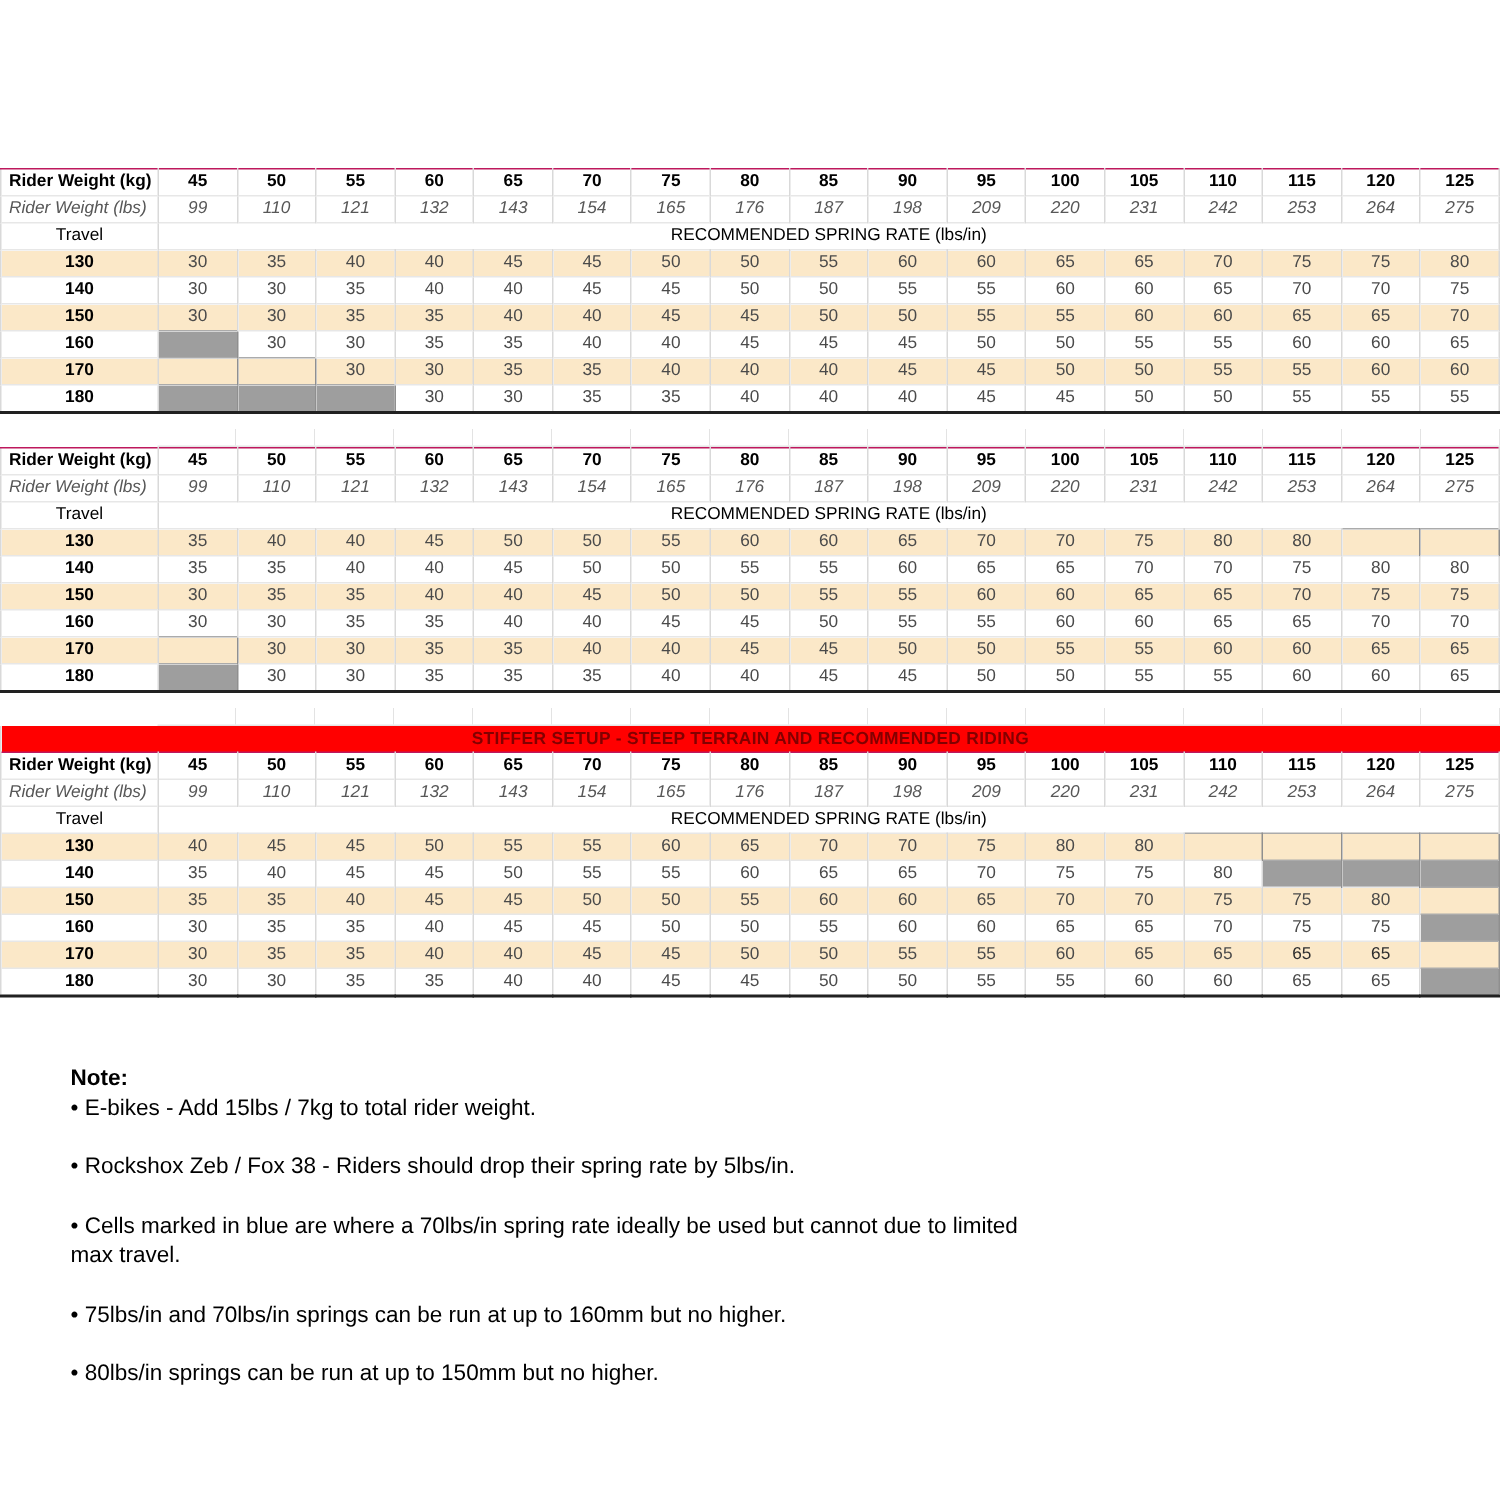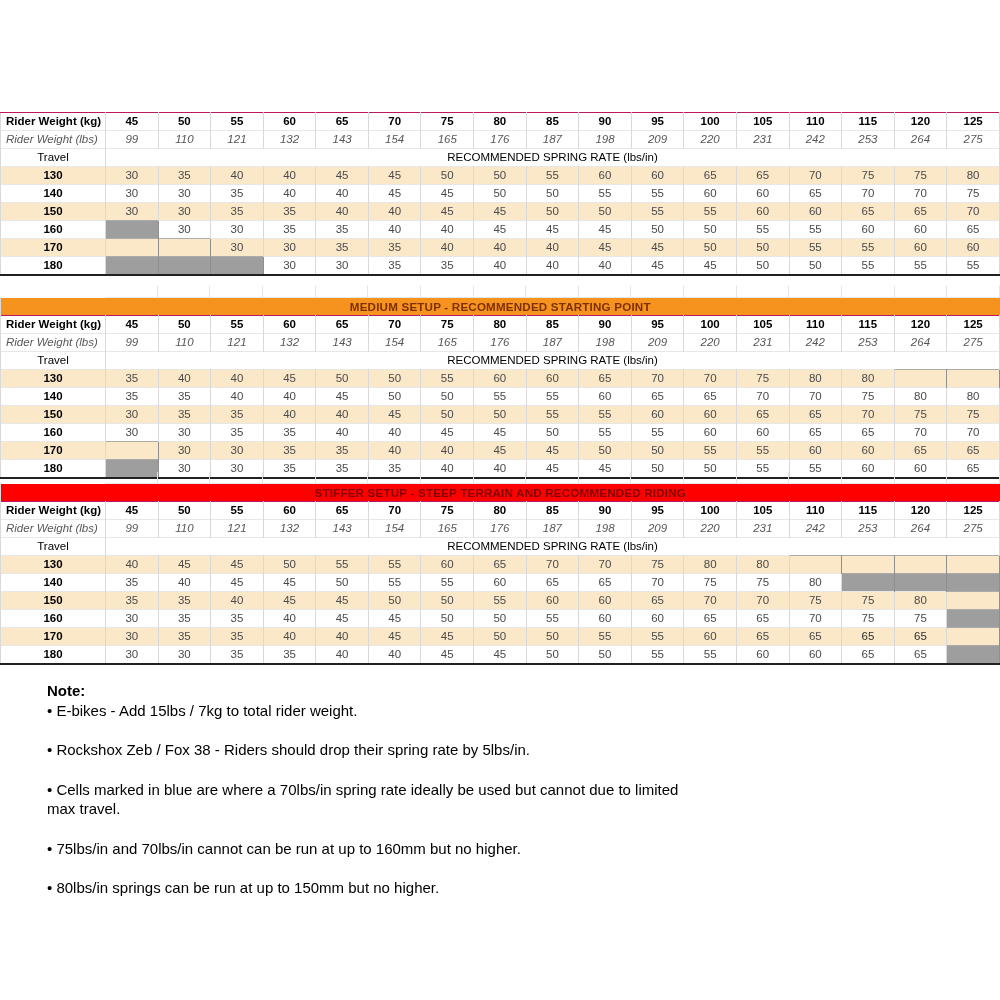--- a/index.html
+++ b/index.html
@@ -44,21 +44,21 @@
   .gap {
     position: absolute; left: 105px; width: 895px; height: 12px;
     border-bottom: 1px solid #E6E6E6;
     background: repeating-linear-gradient(to right,
       transparent 0px, transparent 51.65px, #E3E3E3 51.65px, #E3E3E3 52.65px);
   }
   #gap1 { top: 286px; } #gap2 { top: 472px; }
 
   
   .notes {
-    position: absolute; left: 47px; top: 681px; width: 660px;
+    position: absolute; left: 47px; top: 709px; width: 660px;
     font-size: 15px; line-height: 19.5px; color: #000;
   }
   .notes .nh { font-weight: bold; }
   .notes p { margin: 0 0 20px 0; }
   .notes p:last-child { margin-bottom: 0; }
 </style>
 </head>
 <body>
 
 <div id="page">
@@ -267,23 +267,20 @@
           <col>
           <col>
           <col>
           <col>
           <col>
           <col>
           <col>
           <col>
         </colgroup>
         <tbody>
-          <tr class="band">
-            <td colspan="18" style="background: rgb(246, 147, 30); color: rgb(126, 47, 0);">MEDIUM SETUP - RECOMMENDED STARTING POINT</td>
-          </tr>
           <tr class="kg">
             <td class="lbl-left">Rider Weight (kg)</td>
             <td>45</td>
             <td>50</td>
             <td>55</td>
             <td>60</td>
             <td>65</td>
             <td>70</td>
             <td>75</td>
             <td>80</td>
@@ -637,17 +634,17 @@
     </div>
 
   <div id="gap1" class="gap"></div>
   <div id="gap2" class="gap"></div>
 
   <div class="notes">
     <div class="nh">Note:</div>
     <p>• E-bikes - Add 15lbs / 7kg to total rider weight.</p>
     <p>• Rockshox Zeb / Fox 38 - Riders should drop their spring rate by 5lbs/in.</p>
     <p>• Cells marked in blue are where a 70lbs/in spring rate ideally be used but cannot due to limited max travel.</p>
-    <p>• 75lbs/in and 70lbs/in cannot can be run at up to 160mm but no higher.</p>
+    <p>• 75lbs/in and 70lbs/in springs can be run at up to 160mm but no higher.</p>
     <p>• 80lbs/in springs can be run at up to 150mm but no higher.</p>
   </div>
 
 </div>
 
 </body></html>

